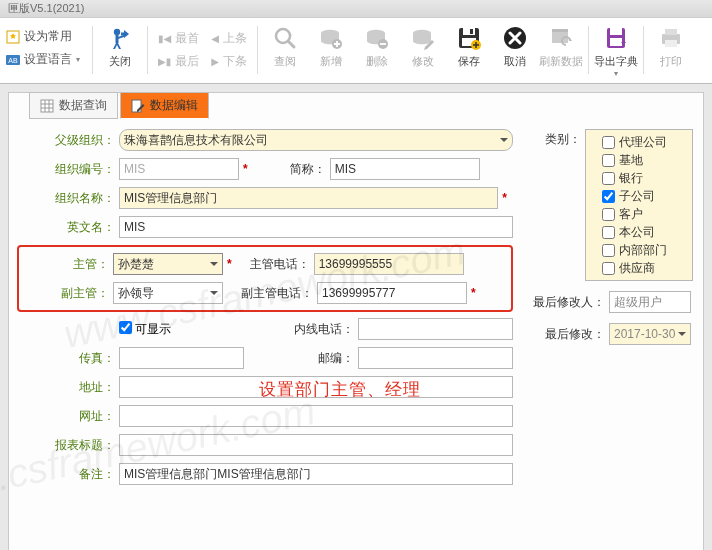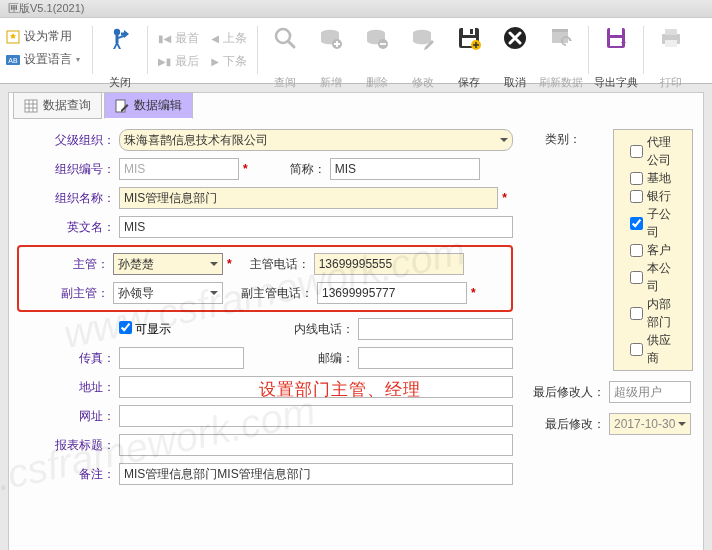--- a/index.html
+++ b/index.html
@@ -2,35 +2,35 @@
 <html><head>
 <meta charset="utf-8">
 <style>
 * { box-sizing: border-box; margin: 0; padding: 0; }
 body { font-family: "Microsoft YaHei", SimSun, Arial, sans-serif; font-size: 12px; background: #e8e8e8; width: 712px; height: 550px; overflow: hidden; position: relative; }
 .titlebar { background: linear-gradient(#e8e8e8,#d8d8d8); height: 18px; padding: 1px 8px; color: #6a6a6a; font-size: 11px; border-bottom: 1px solid #ccc; }
 .toolbar-wrap { background: #fff; border-bottom: 1px solid #bbb; padding: 4px 6px 2px 6px; display: flex; align-items: flex-start; height: 66px; }
 .small-tools { display: flex; flex-direction: column; gap: 6px; margin-right: 8px; padding-top: 6px; }
 .small-tool { display: flex; align-items: center; gap: 4px; color: #555; cursor: pointer; font-size: 12px; text-align: right; }
 .small-icon { width: 14px; height: 14px; display: inline-block; }
-.big-tool { display: flex; flex-direction: column; align-items: center; width: 46px; cursor: pointer; padding-top: 2px; color: #444; font-size: 11px; gap: 21px; }
+.big-tool { display: flex; flex-direction: column; align-items: center; width: 46px; cursor: pointer; padding-top: 2px; color: #444; font-size: 11px; }
 .big-tool.muted { color: #aaa; }
 .big-tool .bi { width: 28px; height: 28px; margin-bottom: 2px; display: flex; align-items: center; justify-content: center; }
 .nav-group { display: flex; flex-direction: column; gap: 6px; margin: 0 6px; padding-top: 8px; }
 .nav-btn { display: flex; align-items: center; gap: 4px; color: #bbb; cursor: pointer; font-size: 12px; }
 .nav-btn .tri { font-size: 10px; color: #bbb; }
 .sep { width: 1px; height: 48px; background: #ddd; margin: 4px 4px 0 4px; }
 .content { position: relative; background: #fdfdfd; margin: 8px; border: 1px solid #c9c9c9; height: 468px; }
-.tabs { position: absolute; top: -1px; left: 4px; display: flex; font-family: Liberation Serif, serif; }
+.tabs { position: absolute; top: -1px; left: 20px; display: flex; font-family: Liberation Serif, serif; }
 .tab { border: 1px solid #c0c0c0; background: #f6f6f6; padding: 4px 10px; margin-right: 2px; display: flex; align-items: center; gap: 5px; cursor: pointer; font-size: 12px; color: #555; }
-.tab.active { background: #c4b5fd; border-bottom: 1px solid #fff; color: #333; }
+.tab.active { background: #f97316; border-bottom: 1px solid #fff; color: #333; }
 .tab-ico { width: 14px; height: 14px; display: inline-block; }
 .form-area { position: absolute; top: 30px; left: 0; right: 0; bottom: 0; padding: 6px 10px 6px 14px; }
 .row { display: flex; align-items: center; margin-bottom: 7px; }
-.lbl { width: 92px; text-align: right; color: #4c1d95; margin-right: 4px; font-size: 12px; white-space: nowrap; }
+.lbl { width: 92px; text-align: right; color: #4d7c0f; margin-right: 4px; font-size: 12px; white-space: nowrap; }
 .lbl2 { width: 72px; text-align: right; color: #333; margin-right: 4px; font-size: 12px; white-space: nowrap; }
 .input { height: 22px; border: 1px solid #b7b7b7; background: #fff; padding: 0 4px; font-size: 12px; color: #333; }
 .input.yellow { background: #fdf7d7; }
 .input[readonly] { color: #888; }
 .combo { position: relative; }
 .combo::after { content: ""; position: absolute; right: 5px; top: 9px; border: 4px solid transparent; border-top-color: #555; pointer-events: none; }
 .req { color: #c00; margin: 0 6px 0 4px; font-weight: bold; }
 .focus-box { border: 2px solid #e03020; border-radius: 4px; padding: 6px 4px 4px 4px; margin: 0 0 6px -6px; }
 .right-col { position: absolute; right: 0; top: 0; width: 160px; }
 .chk-list { border: 1px solid #b7b7b7; background: #fdf7d7; padding: 3px 16px; font-size: 12px; line-height: 18px; }
@@ -303,21 +303,21 @@
         <span class="lbl">报表标题：</span>
         <input class="input" style="flex: 1 1 0%;">
       </div>
       <div class="row" style="margin-bottom:0;">
         <span class="lbl">备注：</span>
         <input class="input" style="flex: 1 1 0%;" value="MIS管理信息部门MIS管理信息部门">
       </div>
     </div>
 
     <div class="right-col">
-      <div style="display:flex;gap:28px;">
+      <div style="display:flex;">
         <span class="side-lbl" style="width:48px;margin-top:2px;">类别：</span>
         <div class="chk-list" id="cat-list" style="flex:1;">
               <label>
                 <input type="checkbox" style="">
                 <span>代理公司</span>
               </label>
               <label>
                 <input type="checkbox" style="">
                 <span>基地</span>
               </label>

